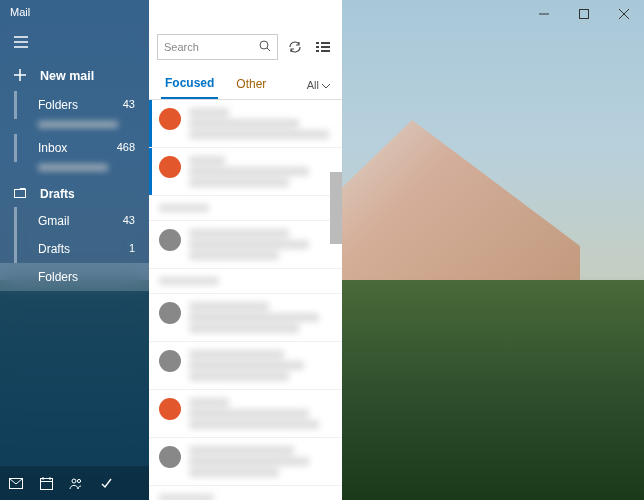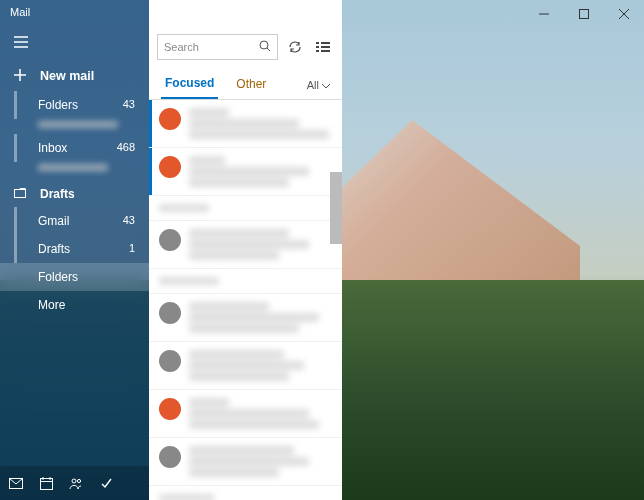--- a/index.html
+++ b/index.html
@@ -96,23 +96,20 @@
       <span>Gmail</span>
       <span class="cnt">43</span>
     </div>
     <div class="sb-sub ind">
       <span>Drafts</span>
       <span class="cnt">1</span>
     </div>
     <div class="sb-sub active">
       <span>Folders</span>
     </div>
-    <div class="sb-sub">
-      <span>More</span>
-    </div>
     <div class="bottombar">
       <span class="ic">
           <svg width="14" height="11" viewBox="0 0 14 11">
             <rect x=".5" y=".5" width="13" height="10" fill="none" stroke="#fff"></rect>
             <path d="M.5.5L7 6l6.5-5.5" fill="none" stroke="#fff"></path>
           </svg>
         </span>
       <span class="ic">
           <svg width="13" height="13" viewBox="0 0 13 13">
             <rect x=".5" y="1.5" width="12" height="11" fill="none" stroke="#fff"></rect>

